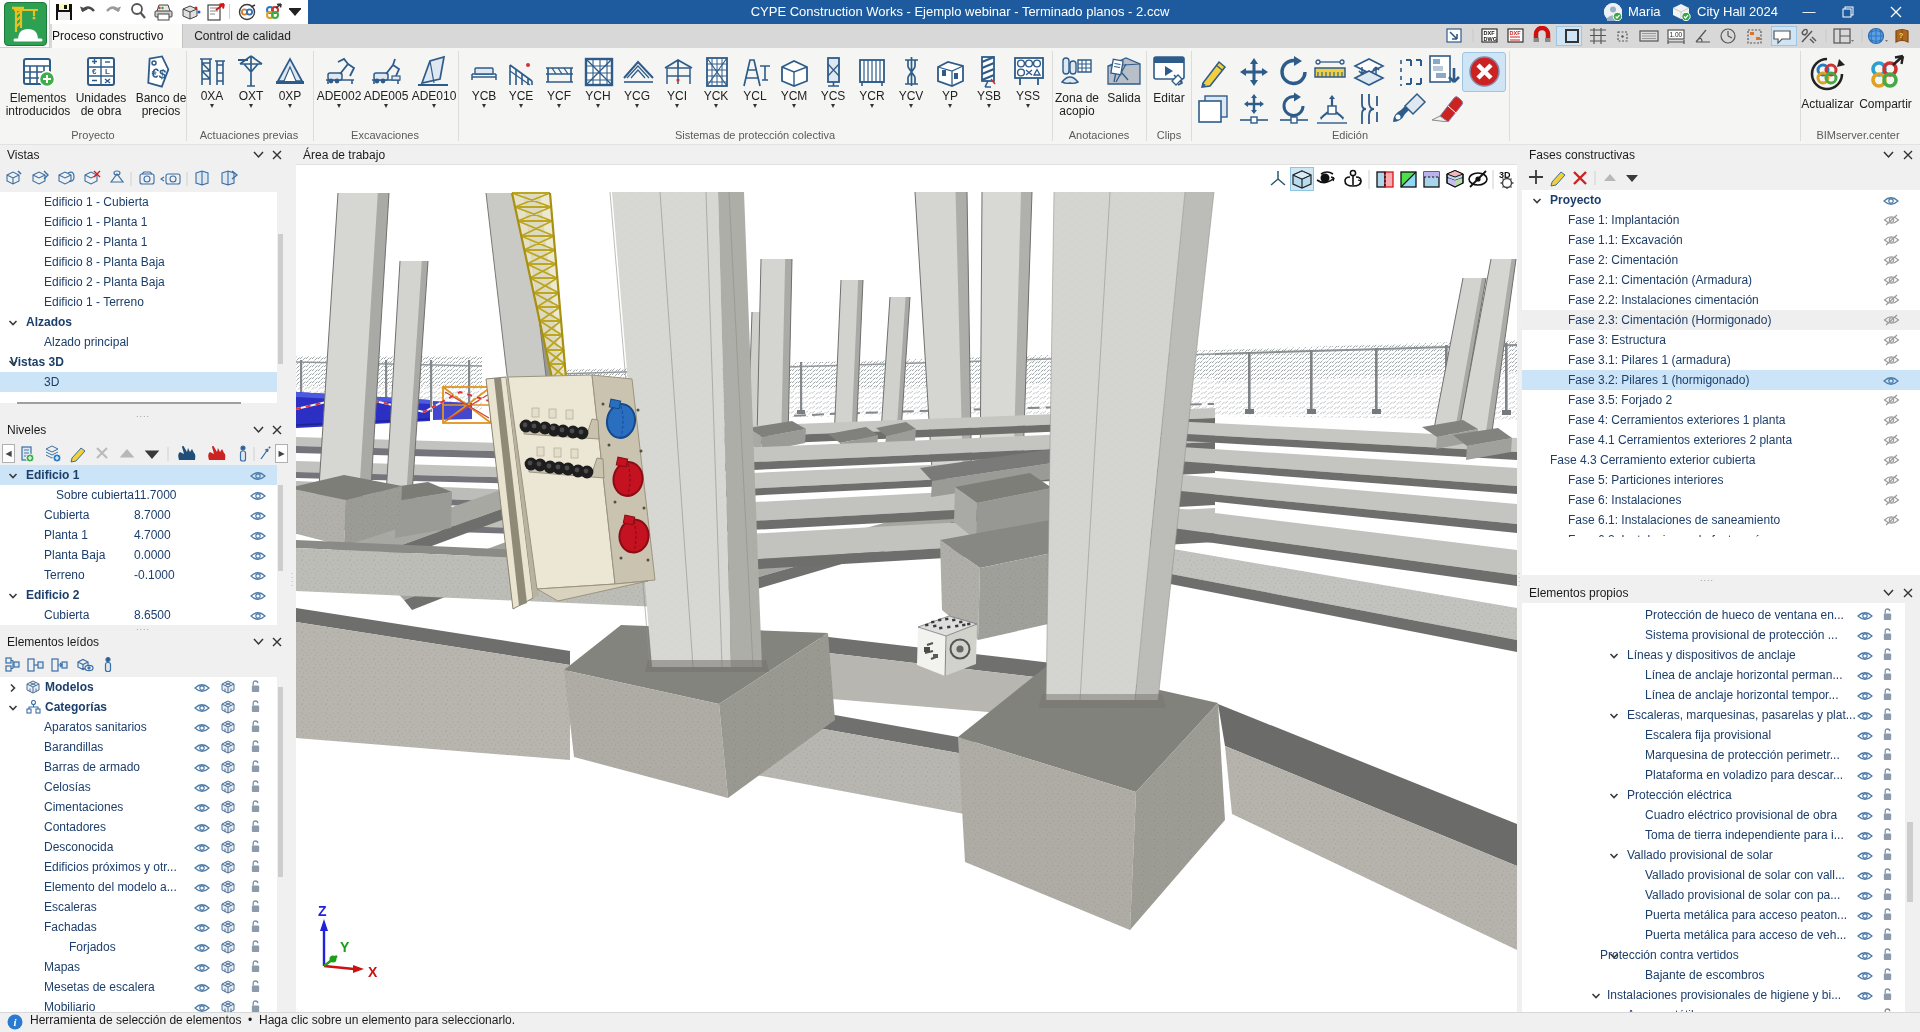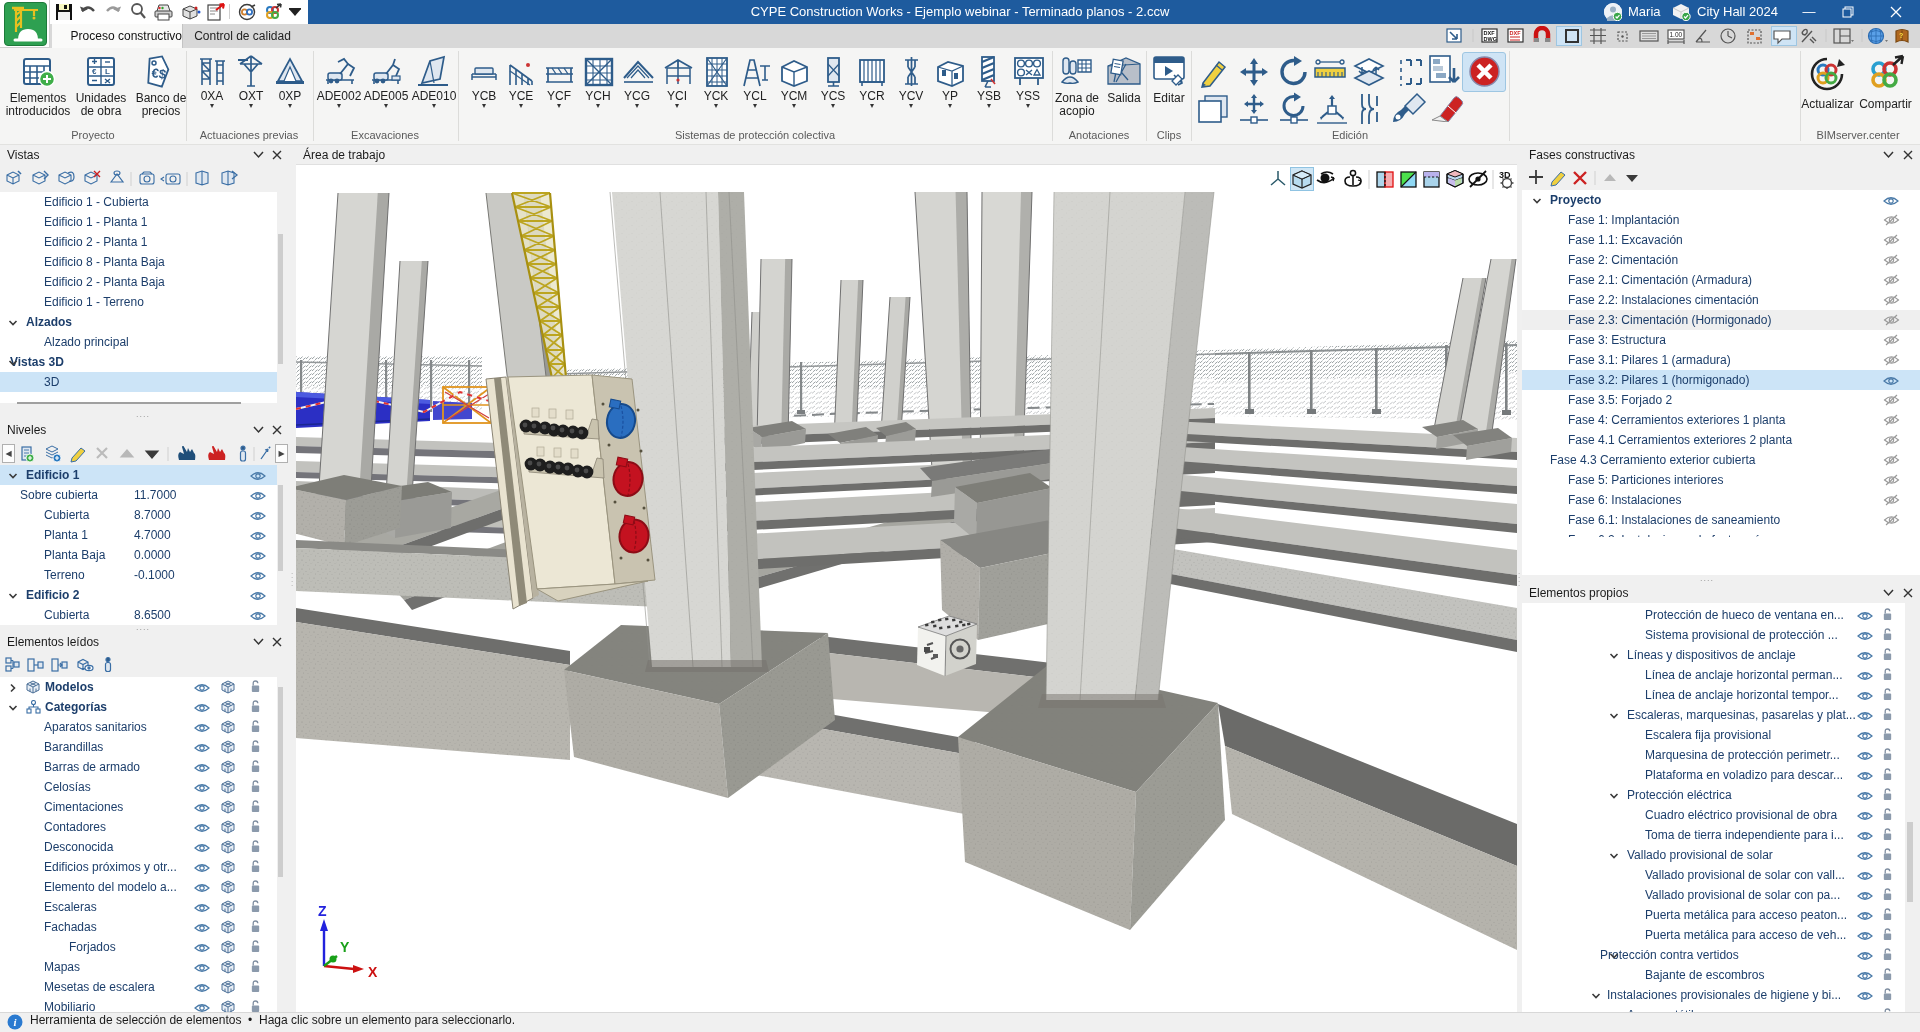--- a/index.html
+++ b/index.html
@@ -80,21 +80,21 @@
 <div class="wbtn" style="left:1786px">—</div>
 <svg class="abs" style="left:1842px;top:6px" width="12" height="12" viewBox="0 0 12 12">
     <rect x="3" y="1" width="8" height="8" fill="none" stroke="#fff" stroke-width="1"></rect>
     <rect x="1" y="3" width="8" height="8" fill="#1E5B9E" stroke="#fff" stroke-width="1"></rect>
   </svg>
 <svg class="abs" style="left:1890px;top:6px" width="12" height="12" viewBox="0 0 12 12">
     <path d="M1 1 L11 11 M11 1 L1 11" stroke="#fff" stroke-width="1.3"></path>
   </svg>
 <div id="tabrow"></div>
 
-<div class="abs" style="left:52px;top:24px;width:130px;height:24px;background:#FAFAF9;font-size:12px;text-align:right;line-height:24px;color:#111">Proceso constructivo</div>
+<div class="abs" style="left:52px;top:24px;width:130px;height:24px;background:#FAFAF9;font-size:12px;text-align:left;line-height:24px;color:#111">Proceso constructivo</div>
 <div class="abs" style="left:182px;top:24px;width:120px;height:24px;background:#D8D8D8;font-size:12px;text-align:center;line-height:24px;color:#222;border-left:1px solid #c4c4c4">Control de calidad</div>
 <div class="abs" style="left:1556px;top:26px;width:26px;height:20px;background:#cfe4f5;border:1px solid #9ec6e2"></div>
 <div class="abs" style="left:1771px;top:26px;width:26px;height:20px;background:#cfe4f5;border:1px solid #9ec6e2"></div>
 <svg class="abs" style="left:1444px;top:26px" width="476" height="20" viewBox="0 0 476 20">
 <g fill="none" stroke="#333" stroke-width="1.2">
 <rect x="3" y="3" width="14" height="13" fill="#fff" stroke="#2e5c8a"></rect>
       <path d="M6 6 L13 13 M13 13 L13 8 M13 13 L8 13" stroke="#2e5c8a" stroke-width="1.6"></path>
 <path d="M29 3 V16" stroke="#ccc"></path>
 <rect x="38" y="3" width="15" height="13" fill="#fff" stroke="#333"></rect>
       <text x="39.5" y="9" font-size="5.5" font-weight="bold" fill="#111" stroke="none" font-family="Liberation Sans">DXF</text>
@@ -661,21 +661,21 @@
       <path d="M251 3 L252 4" stroke-width="2"></path>
 </g>
 <path d="M150 3 V17 M236 3 V17" stroke="#d0d0d0"></path>
 </svg>
 <div class="abs white" style="left:0;top:465px;width:285px;height:160px">
 <div class="row sel"><svg class="pi" style="left:8px;top:6px" width="10" height="10">
         <use href="#vee"></use>
       </svg><span style="padding-left:26px"><b>Edificio 1</b></span><svg class="pi" style="left:250px;top:6px" width="16" height="10">
         <use href="#eye"></use>
       </svg></div>
-<div class="row"><span style="padding-left:20px">Sobre cubierta</span><span class="abs" style="left:134px">11.7000</span><svg class="pi" style="left:250px;top:6px" width="16" height="10">
+<div class="row"><span style="padding-left:56px">Sobre cubierta</span><span class="abs" style="left:134px">11.7000</span><svg class="pi" style="left:250px;top:6px" width="16" height="10">
         <use href="#eye"></use>
       </svg></div>
 <div class="row"><span style="padding-left:44px">Cubierta</span><span class="abs" style="left:134px">8.7000</span><svg class="pi" style="left:250px;top:6px" width="16" height="10">
         <use href="#eye"></use>
       </svg></div>
 <div class="row"><span style="padding-left:44px">Planta 1</span><span class="abs" style="left:134px">4.7000</span><svg class="pi" style="left:250px;top:6px" width="16" height="10">
         <use href="#eye"></use>
       </svg></div>
 <div class="row"><span style="padding-left:44px">Planta Baja</span><span class="abs" style="left:134px">0.0000</span><svg class="pi" style="left:250px;top:6px" width="16" height="10">
         <use href="#eye"></use>

